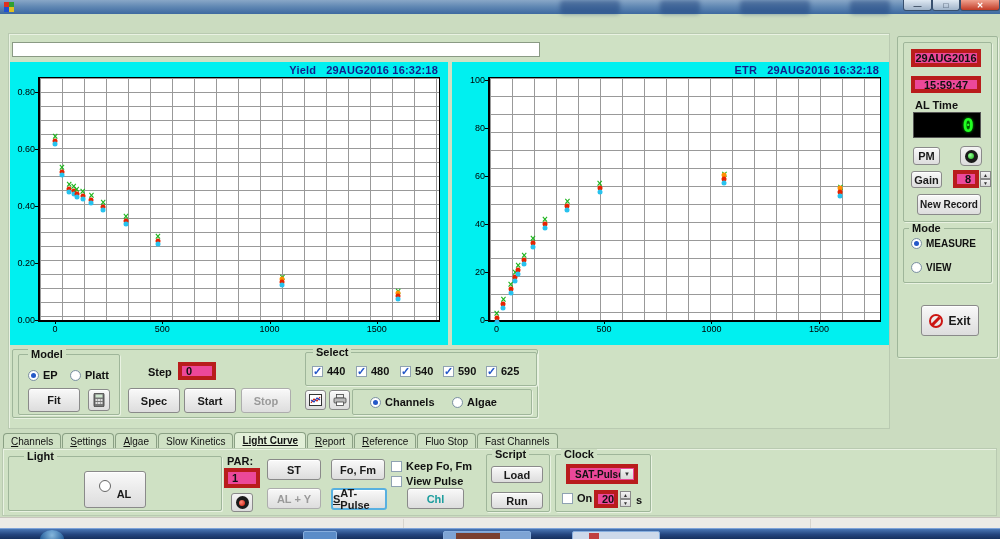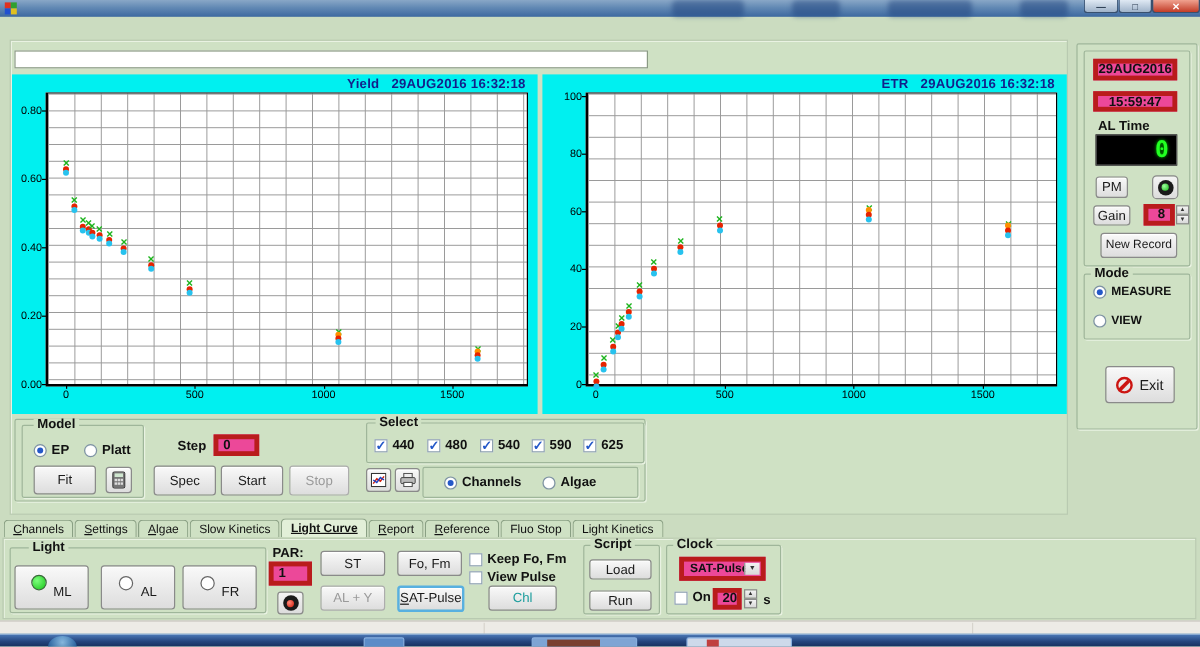--- a/index.html
+++ b/index.html
@@ -45,21 +45,21 @@
   .plot-etr   { left:36px; top:15px; width:393px; height:245px; background-size:22px 18px; }
   .ytick { position:absolute; width:26px; text-align:right; font-size:9px; color:#000; line-height:9px; }
   .xtick { position:absolute; width:30px; text-align:center; font-size:9px; color:#000; line-height:9px; }
   .tickmark { position:absolute; background:#000; }
   .marker { position:absolute; transform:translate(-50%,-50%); z-index:5; }
   .marker.dot { width:5px; height:5px; border-radius:50%; }
   .marker.x { font-size:10px; font-weight:bold; line-height:10px; }
 
   
   .btn { position:absolute; background:linear-gradient(180deg,#f9f9f9 0%,#ececec 45%,#dddddd 100%);
-    border:1px solid #8a8a8a; border-radius:3px; font-size:11px; font-weight:normal; color:#1a1a1a;
+    border:1px solid #8a8a8a; border-radius:3px; font-size:11px; font-weight:bold; color:#1a1a1a;
     display:flex; align-items:center; justify-content:center; box-shadow:inset 0 1px 0 #fff; }
   .btn.disabled { color:#9a9a9a; border-color:#adadad; }
   .btn.focus { border:2px solid #58b0e0; }
   .field { position:absolute; background:#ec4899; border:4px solid #b91c1c; font-size:11px; font-weight:bold;
     color:#111; display:flex; align-items:center; padding-left:4px; }
   .radio { width:11px; height:11px; border-radius:50%; background:radial-gradient(circle,#ffffff 55%,#dfe8ef 100%);
     border:1px solid #7e92a4; display:inline-block; position:relative; flex:none; }
   .radio.sel::after { content:''; position:absolute; left:2px; top:2px; width:5px; height:5px; border-radius:50%; background:#2458c8; }
   .cb { width:11px; height:11px; background:#fff; border:1px solid #8fa2b2; display:inline-block; position:relative; flex:none; }
   .cb.checked::after { content:'\2713'; position:absolute; left:0px; top:-2px; font-size:11px; font-weight:bold; color:#2458c8; }
@@ -346,39 +346,31 @@
 
   <div class="tabbar">
     <span class="tab"><u>C</u>hannels</span>
     <span class="tab"><u>S</u>ettings</span>
     <span class="tab"><u>A</u>lgae</span>
     <span class="tab">Slow Kinetics</span>
     <span class="tab active">Light Curve</span>
     <span class="tab"><u>R</u>eport</span>
     <span class="tab"><u>R</u>eference</span>
     <span class="tab">Fluo Stop</span>
-    <span class="tab">Light Kinetics</span>
+    <span class="tab">Fast Channels</span>
   </div>
 
   <div class="panel" style="left:2px;top:448px;width:995px;height:68px;"></div>
 
   <div class="group" style="left:8px;top:456px;width:214px;height:55px;"></div>
   <span class="legend" style="left:24px;top:451px;">Light</span>
 
-  <div class="btn" style="left:12px;top:471px;width:62px;height:37px;gap:5px;">
-    <span class="led green-on" style="margin-top:-8px;"></span>
-    <span style="margin-top:8px;">ML</span>
-  </div>
   <div class="btn" style="left:84px;top:471px;width:62px;height:37px;gap:6px;">
     <span class="led off" style="margin-top:-8px;"></span>
     <span style="margin-top:8px;">AL</span>
-  </div>
-  <div class="btn" style="left:152px;top:471px;width:62px;height:37px;gap:6px;">
-    <span class="led off" style="margin-top:-8px;"></span>
-    <span style="margin-top:8px;">FR</span>
   </div>
 
   <span class="ctl-label" style="left:227px;top:455px;">PAR:</span>
   <div class="field" style="left:224px;top:468px;width:36px;height:20px;">1</div>
   <div class="led-btn" style="left:231px;top:493px;width:22px;height:19px;">
     <span class="led-core red"></span>
   </div>
 
   <div class="btn" style="left:267px;top:459px;width:54px;height:21px;">ST</div>
   <div class="btn disabled" style="left:267px;top:488px;width:54px;height:21px;">AL + Y</div>

